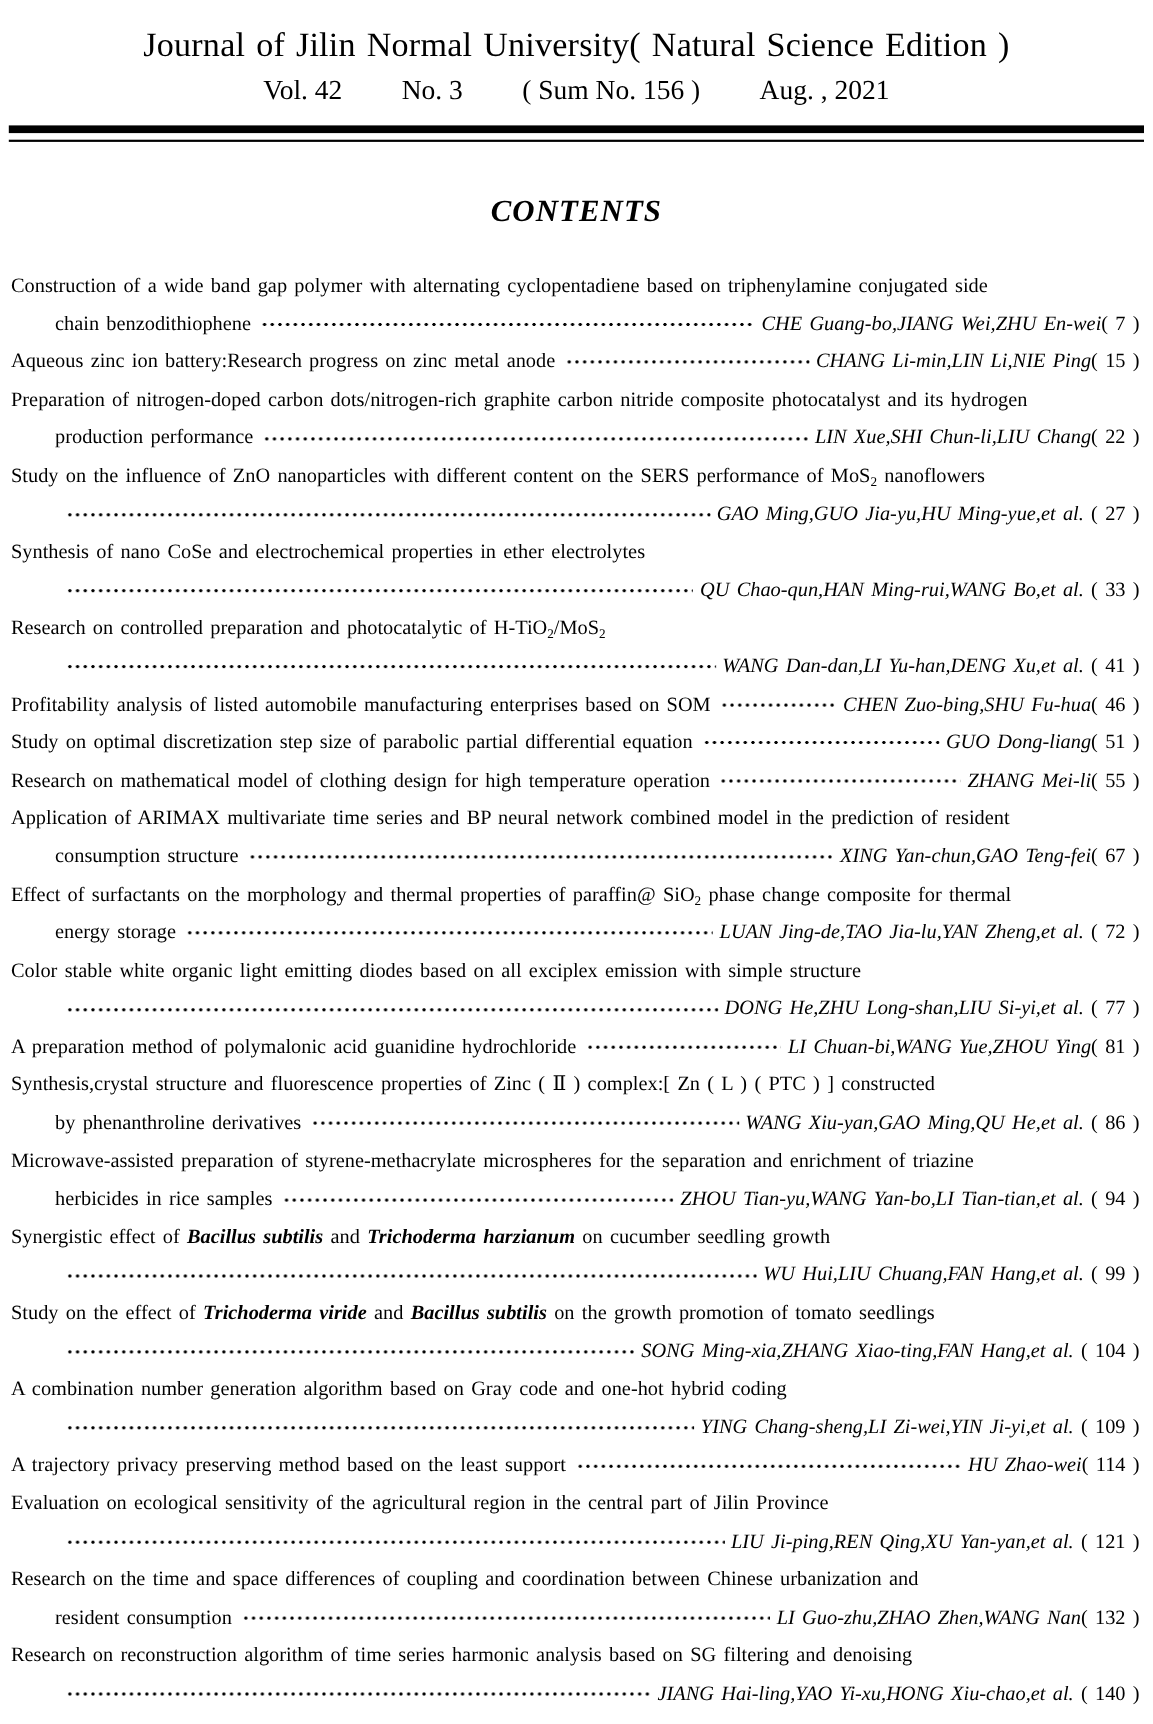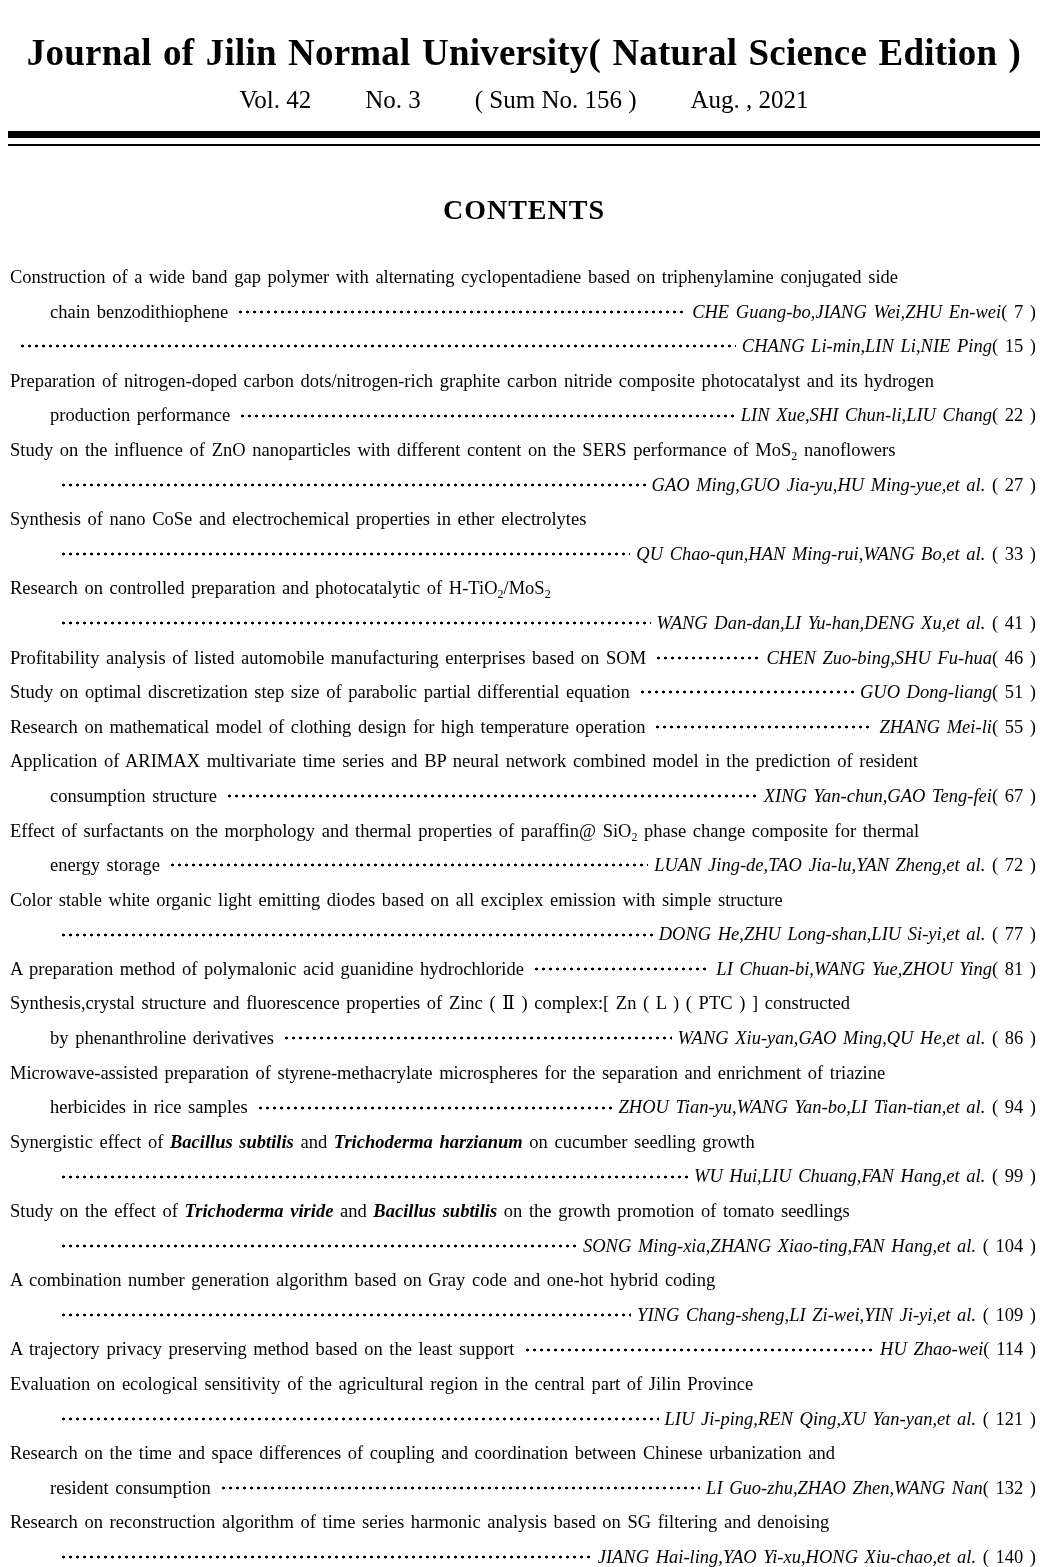--- a/index.html
+++ b/index.html
@@ -7,23 +7,23 @@
     width: 1048px; height: 1567px;
     background: #ffffff;
     color: #000000;
     font-family: "Liberation Serif", "DejaVu Serif", serif;
     overflow: hidden;
   }
   .page { padding-top: 22px; }
 
   header { text-align: center; }
   h1.journal-title {
-    margin: 12px;
-    font-size: 37px;
-    font-weight: 700;
+    margin: 0;
+    font-size: 31px;
+    font-weight: 400;
     line-height: 38px;
     letter-spacing: 0.2px;
     word-spacing: 2px;
   }
   .issue-line {
     margin-top: 7px;
     font-size: 25px;
     line-height: 32px;
     display: flex;
     justify-content: center;
@@ -35,20 +35,21 @@
   .rule-thick { height: 7px; background: #000; }
   .rule-thin  { height: 2px; background: #000; margin-top: 6px; }
 
   h2.contents-title {
     margin: 47px 0 0 0;
     text-align: center;
     font-size: 28px;
     font-weight: 700;
     line-height: 33px;
     letter-spacing: 1px;
+    font-style: italic;
   }
 
   .toc {
     margin-top: 34px;
     padding: 0 12px 0 10px;
     font-size: 18.5px;
     word-spacing: 2px;
   }
   .line {
     height: 34.6px;
@@ -96,20 +97,21 @@
 
   <main class="toc">
       <div class="line full"><span class="title"><span>Construction of a wide band gap polymer with alternating cyclopentadiene based on triphenylamine conjugated side</span></span></div>
       <div class="line flex indent">
         <span class="title"><span>chain benzodithiophene</span></span>
         <span class="leader"></span>
         <span class="authors">CHE Guang-bo,JIANG Wei,ZHU En-wei</span>
         <span class="pageno">( 7 )</span>
       </div>
       <div class="line flex">
+        <span class="title"><span>Aqueous zinc ion battery:Research progress on zinc metal anode</span></span>
         <span class="leader"></span>
         <span class="authors">CHANG Li-min,LIN Li,NIE Ping</span>
         <span class="pageno">( 15 )</span>
       </div>
       <div class="line full"><span class="title"><span>Preparation of nitrogen-doped carbon dots/nitrogen-rich graphite carbon nitride composite photocatalyst and its hydrogen</span></span></div>
       <div class="line flex indent">
         <span class="title"><span>production performance</span></span>
         <span class="leader"></span>
         <span class="authors">LIN Xue,SHI Chun-li,LIU Chang</span>
         <span class="pageno">( 22 )</span>

